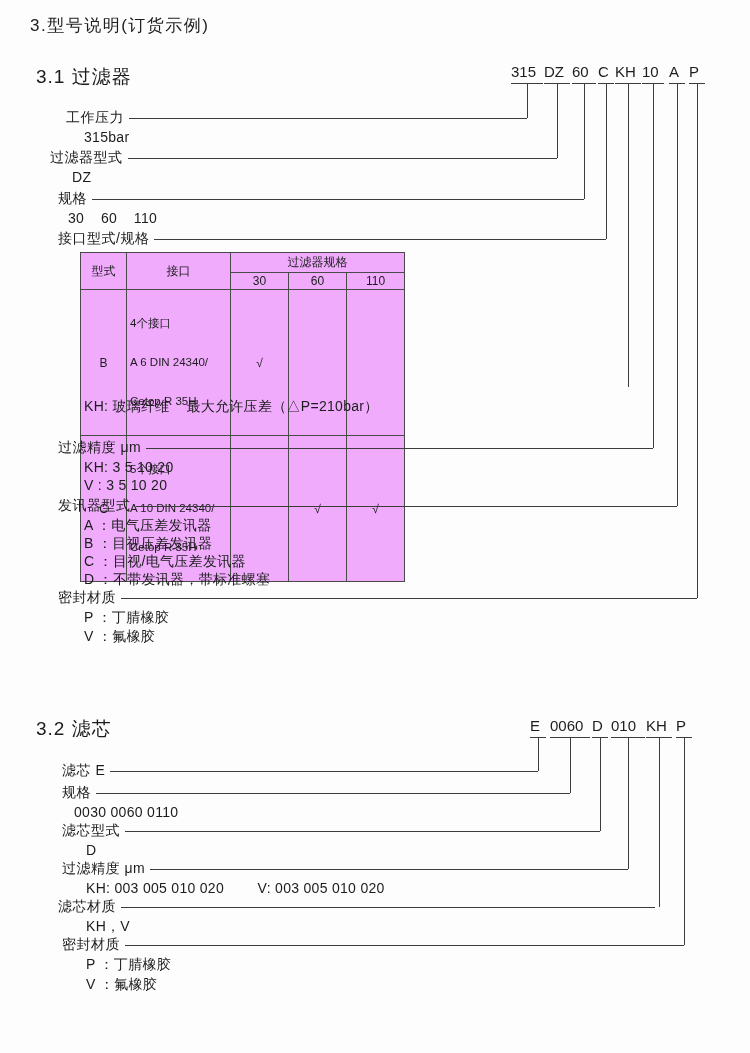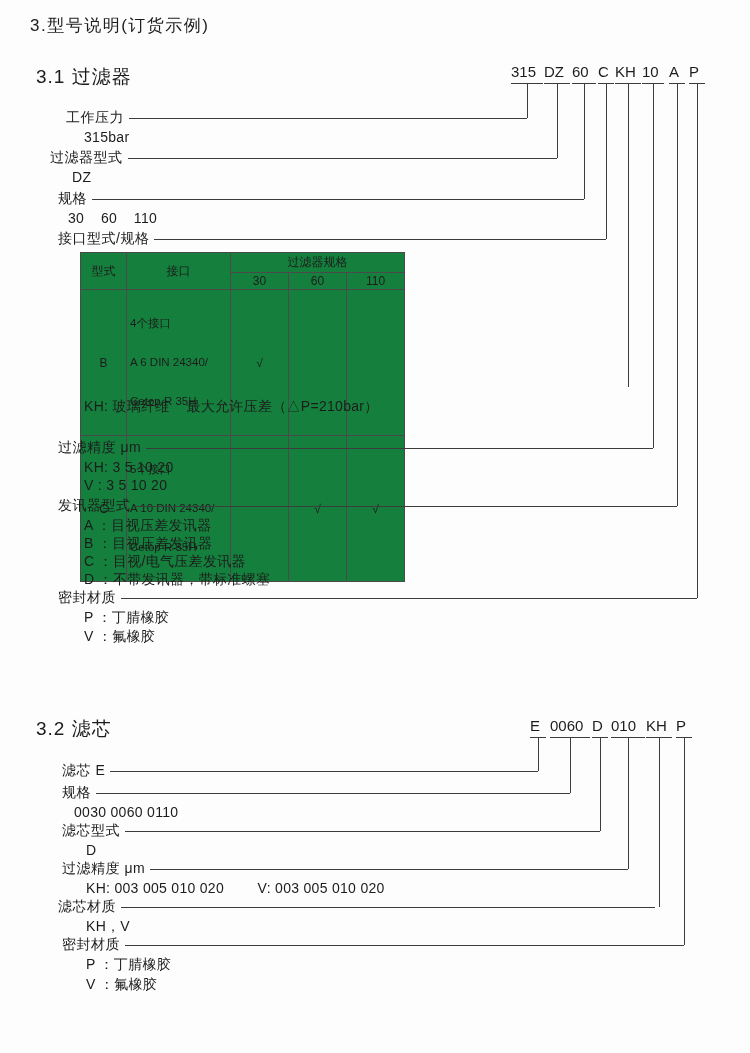--- a/index.html
+++ b/index.html
@@ -12,21 +12,21 @@
   .sec-h { position:absolute; font-size:19px; letter-spacing:1px; white-space:pre; }
   .code-seg {
     position:absolute; font-size:15px; text-align:left; white-space:pre;
     border-bottom:1px solid #3c3c3c; line-height:19px; padding-bottom:2px;
   }
   .row { position:absolute; display:flex; align-items:center; height:18px; font-size:14px; }
   .row .lbl { white-space:pre; letter-spacing:0.5px; }
   .row .cline { flex:1 1 auto; height:0; border-top:1px solid #3c3c3c; margin-left:5px; }
   .val { position:absolute; font-size:14px; white-space:pre; letter-spacing:0.3px; }
   .vline { position:absolute; width:1px; background:#3c3c3c; }
-  table.spec { position:absolute; border-collapse:collapse; table-layout:fixed; background:#15803d; }
+  table.spec { position:absolute; border-collapse:collapse; table-layout:fixed; background:#f0abfc; }
   table.spec td { border:1px solid #4a4a4a; text-align:center; vertical-align:middle; padding:1px 3px; font-size:12px; white-space:pre; }
   table.spec tr.hrow td { height:17px; }
   table.spec tr.drow td { height:44px; }
   table.spec td.port-cell { text-align:left; font-size:11.5px; line-height:13px; }
 </style>
 </head>
 <body>
 
 <div class="page">
 
@@ -125,21 +125,21 @@
     <span class="lbl">过滤精度 μm</span>
     <span class="cline"></span>
   </div>
   <div class="val" style="left:84px;top:459px">KH: 3 5 10 20</div>
   <div class="val" style="left:84px;top:477px">V : 3 5 10 20</div>
 
   <div class="row" style="left:58px;top:497px;width:619px">
     <span class="lbl">发讯器型式</span>
     <span class="cline"></span>
   </div>
-  <div class="val" style="left:84px;top:517px">A ：目视压差发讯器</div>
+  <div class="val" style="left:84px;top:517px">A ：电气压差发讯器</div>
   <div class="val" style="left:84px;top:535px">B ：目视压差发讯器</div>
   <div class="val" style="left:84px;top:553px">C ：目视/电气压差发讯器</div>
   <div class="val" style="left:84px;top:571px">D ：不带发讯器，带标准螺塞</div>
 
   <div class="row" style="left:58px;top:589px;width:639px">
     <span class="lbl">密封材质</span>
     <span class="cline"></span>
   </div>
   <div class="val" style="left:84px;top:609px">P ：丁腈橡胶</div>
   <div class="val" style="left:84px;top:628px">V ：氟橡胶</div>

